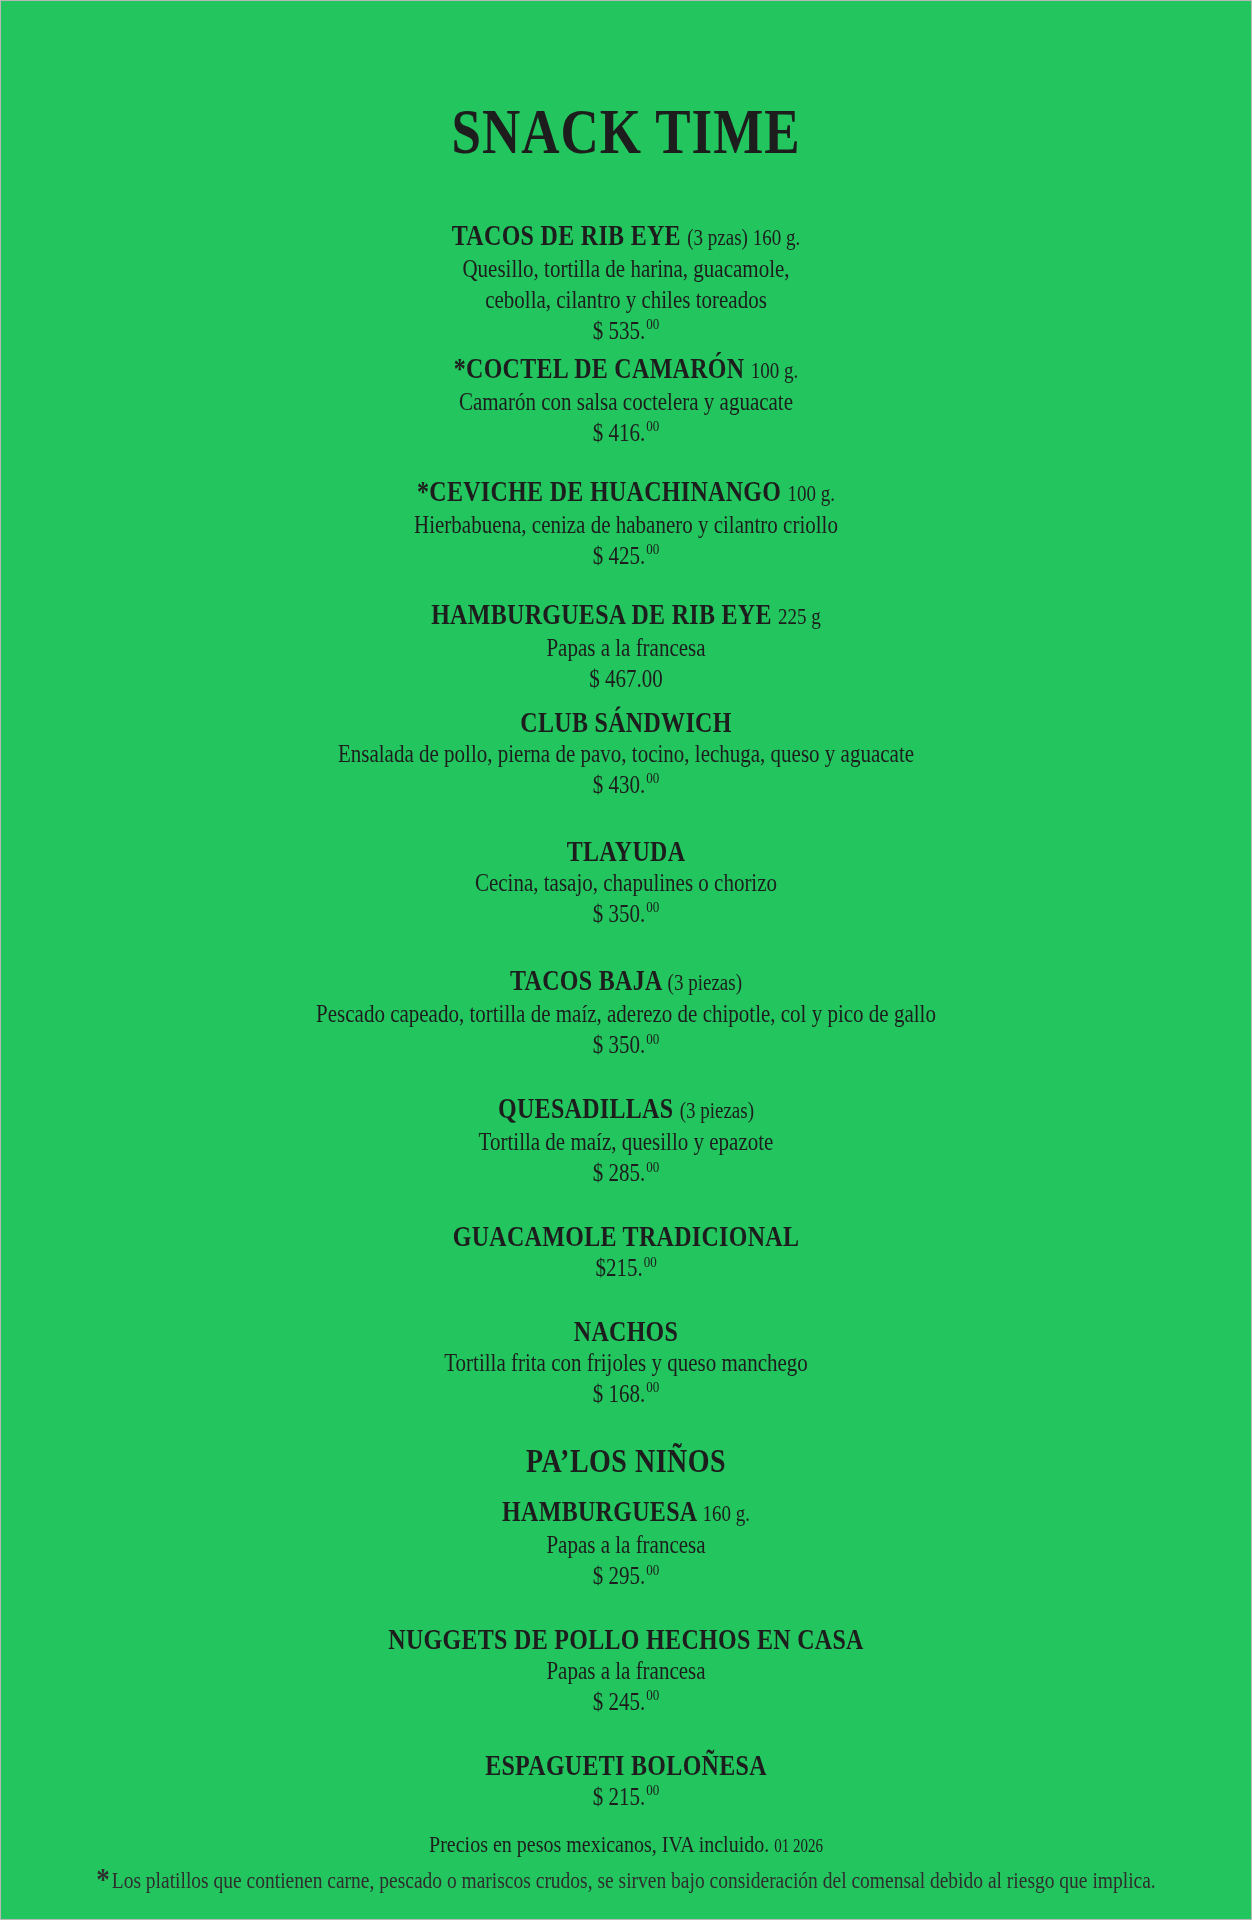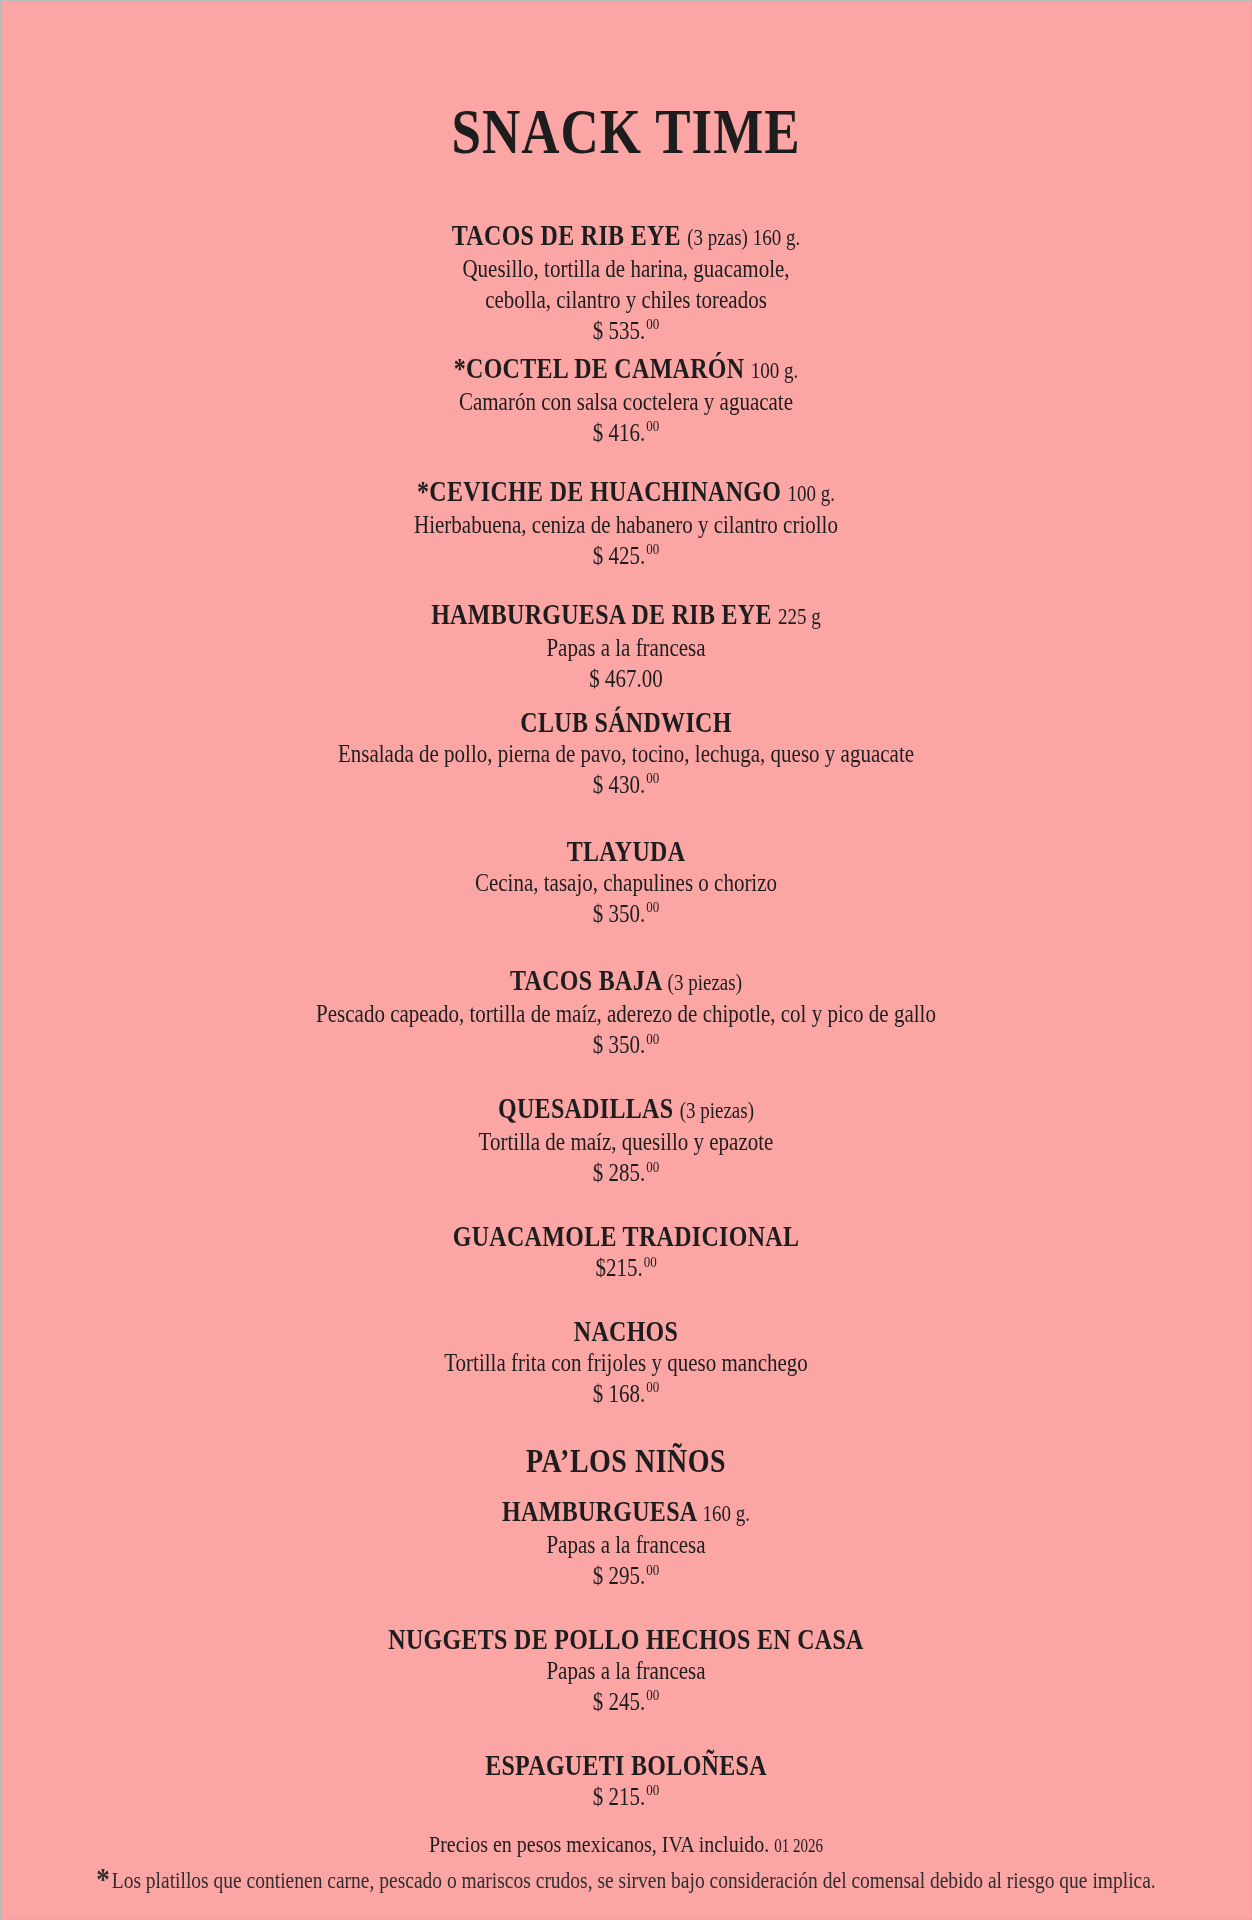--- a/index.html
+++ b/index.html
@@ -6,21 +6,21 @@
     margin: 0;
     padding: 0;
     background: #ffffff;
     font-family: "Liberation Serif", serif;
     color: #1d1d1d;
   }
   .page {
     position: relative;
     width: 1252px;
     height: 1920px;
-    background: #fca5a5;
+    background: #22c55e;
     border: 1px solid #b9b9b9;
     box-sizing: border-box;
     overflow: hidden;
   }
   
   .stretch {
     width: 1250px;
     height: 1620px;
     transform: scale(1, 1.185);
     transform-origin: top left;

